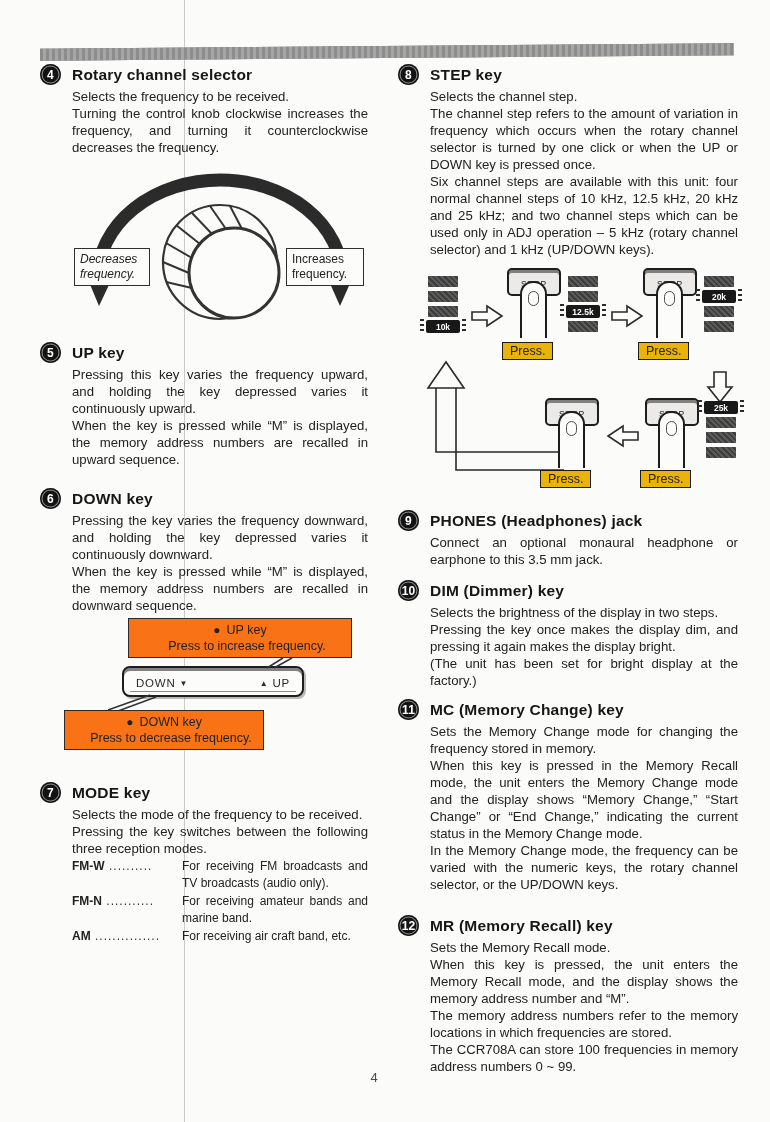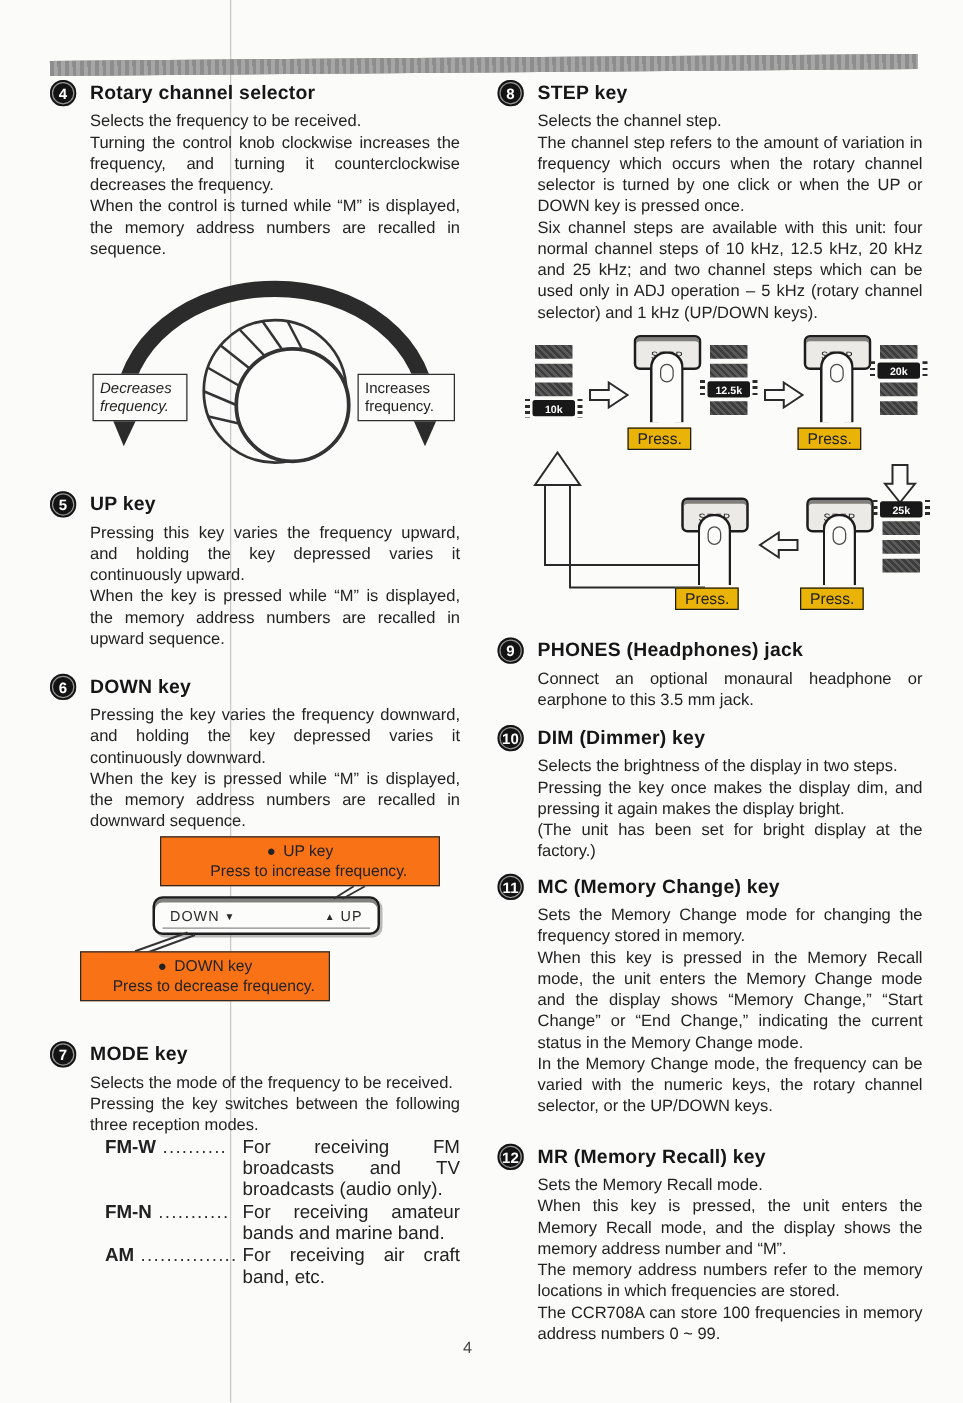--- a/index.html
+++ b/index.html
@@ -60,21 +60,21 @@
     border:2px solid #1d1d1d; border-radius:8px; background:#fcfcfa;
     box-shadow:inset 0 3px 0 rgba(30,30,30,.55), 2px 2px 0 rgba(120,120,120,.5);
     display:flex; align-items:center; justify-content:space-between;
     padding:2px 12px 0 12px; font-size:11.5px; letter-spacing:.8px; color:#2a2a2a;
   }
   .ud-bar::after { content:""; position:absolute; left:6px; right:6px; bottom:3px; height:1px; background:#8a8a8a; }
   .tri { font-size:8px; vertical-align:1px; }
   .pointer-lines { position:absolute; left:0; top:0; pointer-events:none; }
 
   
-  .mode-row { display:flex; margin-top:1px; font-size:15px; line-height:17px;margin-left:12px; }
+  .mode-row { display:flex; margin-top:1px; font-size:12px; line-height:17px; }
   .mode-term { width:110px; flex:none; }
   .mode-term b { font-weight:bold; }
   .mode-term .dots { letter-spacing:1px; color:#333; }
   .mode-desc { flex:1; text-align:justify; }
 
   
   .step-illus { position:relative; width:340px; height:226px; margin:10px 0 0 -26px; }
   .stepcol { position:absolute; width:34px; display:flex; flex-direction:column; align-items:center; }
   .scell { width:30px; height:11px; margin:2px 0;
     background:repeating-linear-gradient(45deg,#5a5a5a 0 2px,#3d3d3d 2px 4px); }
@@ -109,21 +109,20 @@
 
 <div class="col col-left">
 
   <div class="section">
     <div class="sec-head">
       <span class="secnum">4</span>
       <span>Rotary channel selector</span>
     </div>
     <div class="body-text">Selects the frequency to be received.</div>
     <div class="body-text">Turning the control knob clockwise increases the frequency, and turning it counterclockwise decreases the frequency.</div>
-    <div class="body-text">When the control is turned while “M” is displayed, the memory address numbers are recalled in sequence.</div>
 
     <div class="knob-illus">
       <svg width="296" height="162" viewBox="0 0 296 162">
         <path d="M26,112 A122,98 0 0 1 270,112" fill="none" stroke="#2b2b2b" stroke-width="13"></path>
         <polygon points="12,104 44,104 27,140" fill="#2b2b2b"></polygon>
         <polygon points="252,104 284,104 268,140" fill="#2b2b2b"></polygon>
         <circle cx="148" cy="96" r="57" fill="none" stroke="#333" stroke-width="2.2"></circle>
         <circle cx="162" cy="107" r="45" fill="#fcfcfa" stroke="#333" stroke-width="3"></circle>
         <line x1="138" y1="40" x2="154" y2="63" stroke="#333" stroke-width="2"></line>
         <line x1="120" y1="47" x2="140" y2="68" stroke="#333" stroke-width="2"></line>

